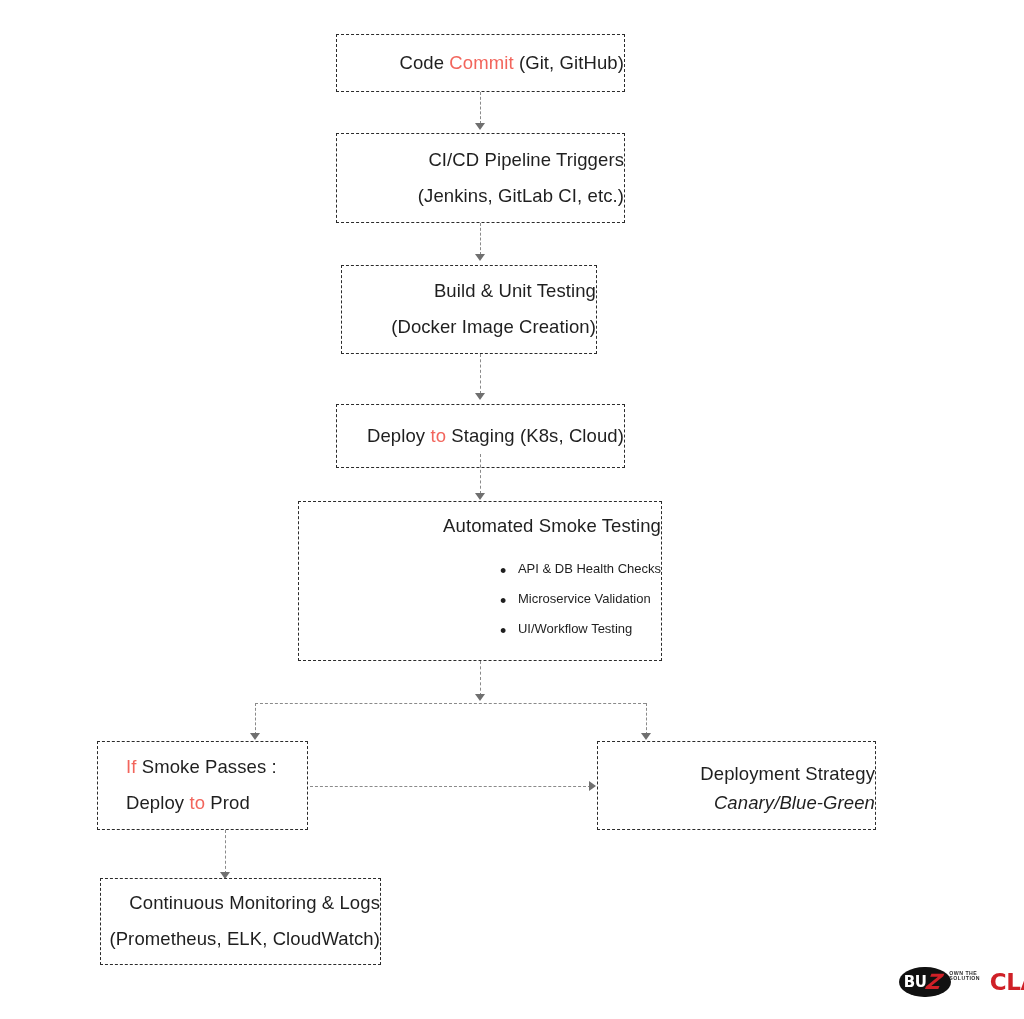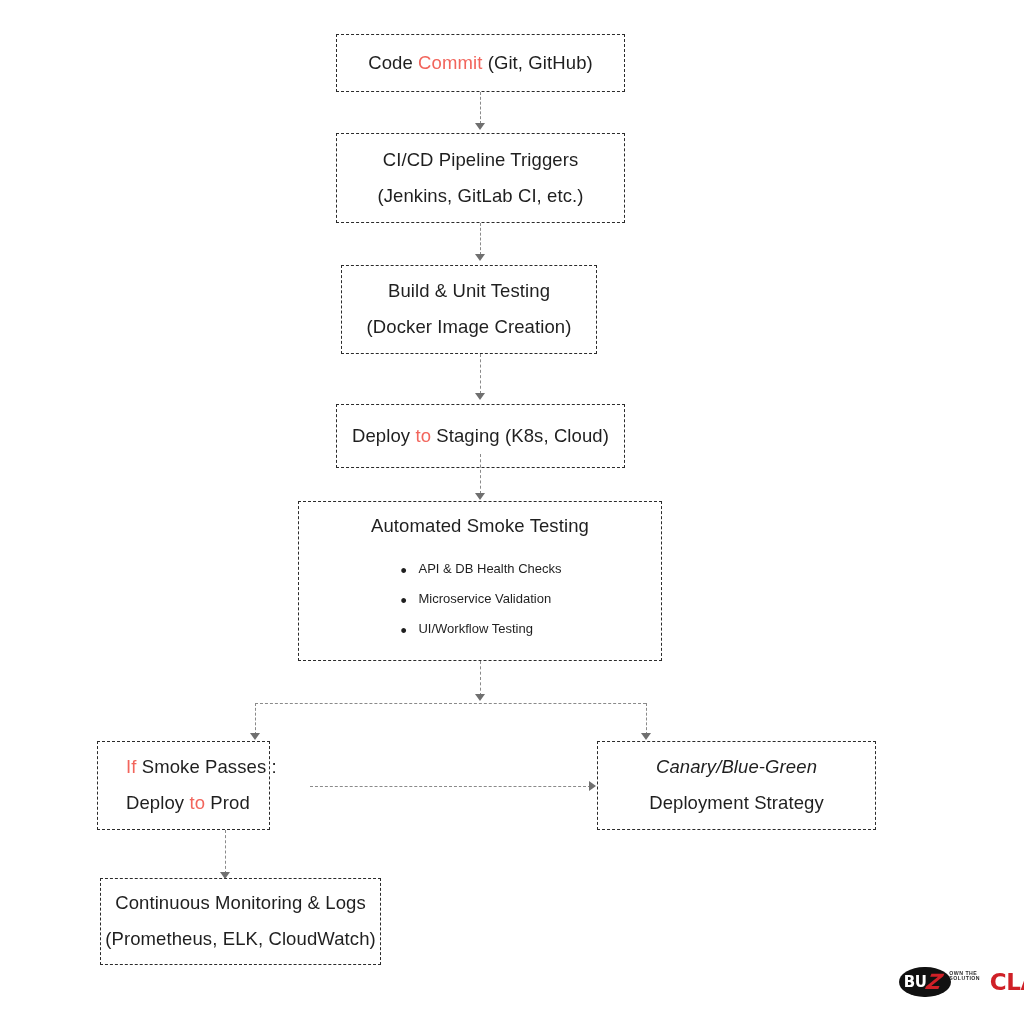--- a/index.html
+++ b/index.html
@@ -20,21 +20,21 @@
   }
 
   
   .node {
     position: absolute;
     box-sizing: border-box;
     border: 1.6px dashed #2b2b2b;
     background: #ffffff;
     display: flex;
     flex-direction: column;
-    align-items: center;
+    align-items: flex-end;
     justify-content: center;
     text-align: center;
     line-height: 1.55;
   }
   .node .line {
     font-size: 18.5px;
     color: #1f1f1f;
     white-space: nowrap;
     letter-spacing: 0.1px;
   }
@@ -211,35 +211,35 @@
   </div>
 
   <div class="vline conn" style="left:480px; top:661px; height:35px;"></div>
   <div class="arrow-down" style="left:475px; top:694px;"></div>
   <div class="hline conn" style="left:255px; top:703px; width:391px;"></div>
   <div class="vline conn" style="left:255px; top:703px; height:32px;"></div>
   <div class="arrow-down" style="left:250px; top:733px;"></div>
   <div class="vline conn" style="left:646px; top:703px; height:32px;"></div>
   <div class="arrow-down" style="left:641px; top:733px;"></div>
 
-  <div class="node" style="left:97px; top:741px; width:173px; height:89px; align-items:flex-start; padding-left:28px;">
+  <div class="node" style="left:97px; top:741px; width:211px; height:89px; align-items:flex-start; padding-left:28px;">
     <div class="line">
       <span class="accent">If</span><span> Smoke Passes :</span>
     </div>
     <div class="line sub">
       <span>Deploy </span><span class="accent">to</span><span> Prod</span>
     </div>
   </div>
 
   <div class="hline conn" style="left:310px; top:786px; width:281px;"></div>
   <div class="arrow-right" style="left:589px; top:781px;"></div>
 
   <div class="node" style="left:597px; top:741px; width:279px; height:89px;">
+    <div class="line sub">Deployment Strategy</div>
     <div class="line muted-italic">Canary/Blue-Green</div>
-    <div class="line sub">Deployment Strategy</div>
   </div>
 
   <div class="vline conn" style="left:225px; top:830px; height:44px;"></div>
   <div class="arrow-down" style="left:220px; top:872px;"></div>
 
   <div class="node" style="left:100px; top:878px; width:281px; height:87px;">
     <div class="line">Continuous Monitoring &amp; Logs</div>
     <div class="line sub">(Prometheus, ELK, CloudWatch)</div>
   </div>
 

